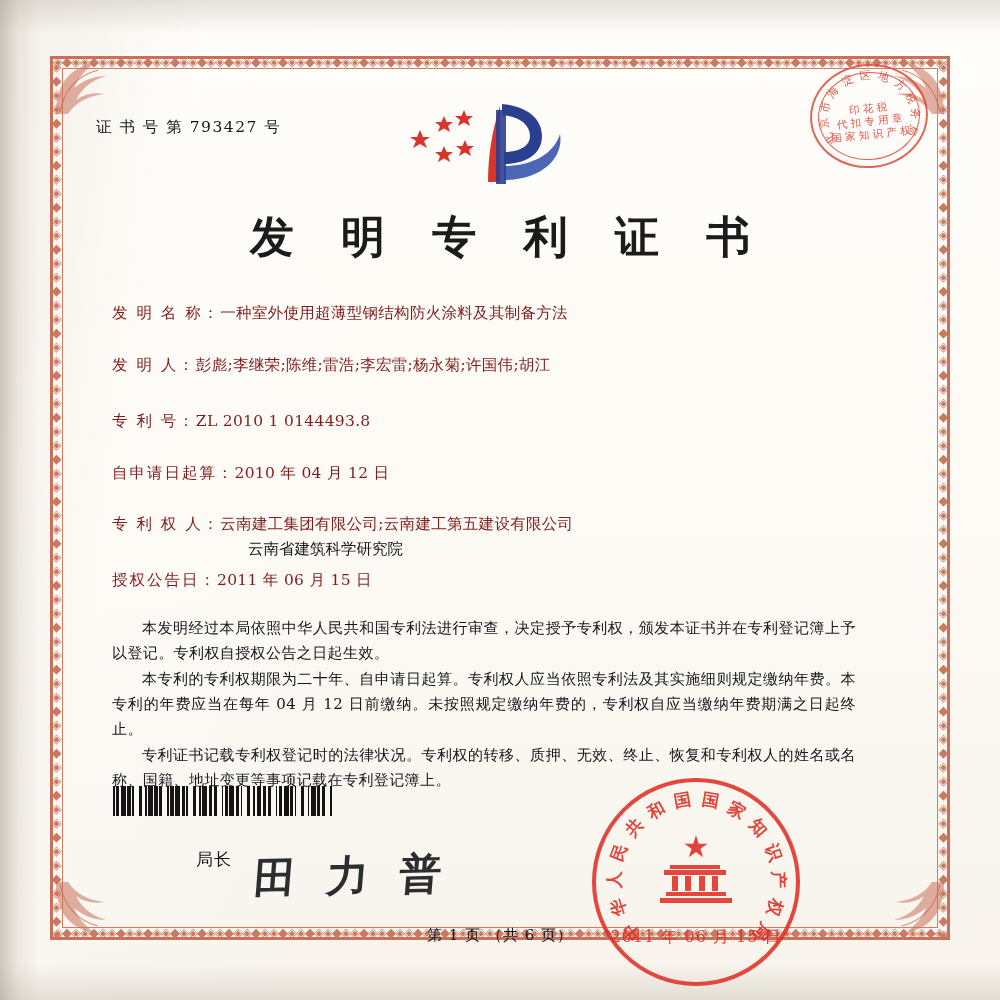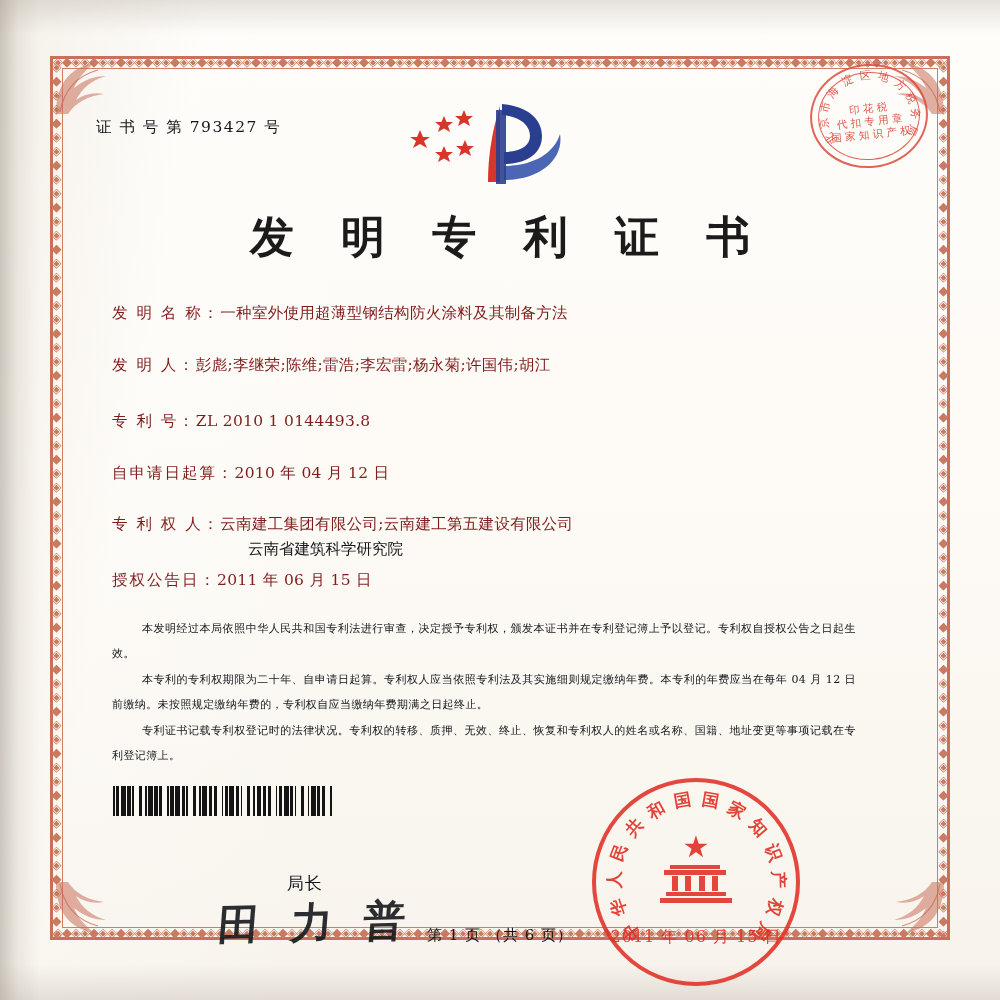--- a/index.html
+++ b/index.html
@@ -181,21 +181,21 @@
     letter-spacing: 1.5px;
     color: #14161a;
   }
 
   
   #body-text {
     position: absolute;
     left: 112px; top: 616px;
     width: 744px;
     font-family: "DejaVu Serif", "Liberation Serif", serif;
-    font-size: 11px;
+    font-size: 15px;
     line-height: 25px;
     color: #14161a;
     text-align: justify;
     letter-spacing: 0.4px;
   }
   #body-text p { margin: 0 0 1px 0; text-indent: 30px; }
 
   
   #barcode {
     position: absolute;
@@ -203,24 +203,22 @@
     width: 330px; height: 30px;
     overflow: hidden;
     display: flex;
     align-items: stretch;
   }
   #barcode i { display: block; height: 100%; background: #111; }
 
   
   #sign-row {
     position: absolute;
-    left: 196px; top: 872px;
+    left: 196px; top: 848px;
     display: flex;
-    align-items: center;
-    flex-direction: column;
   }
   #sign-label {
     font-family: "DejaVu Serif", "Liberation Serif", serif;
     font-size: 17px;
     letter-spacing: 1px;
     color: #14161a;
   }
   #signature {
     margin-left: 22px;
     font-family: "DejaVu Serif", "Liberation Serif", serif;

